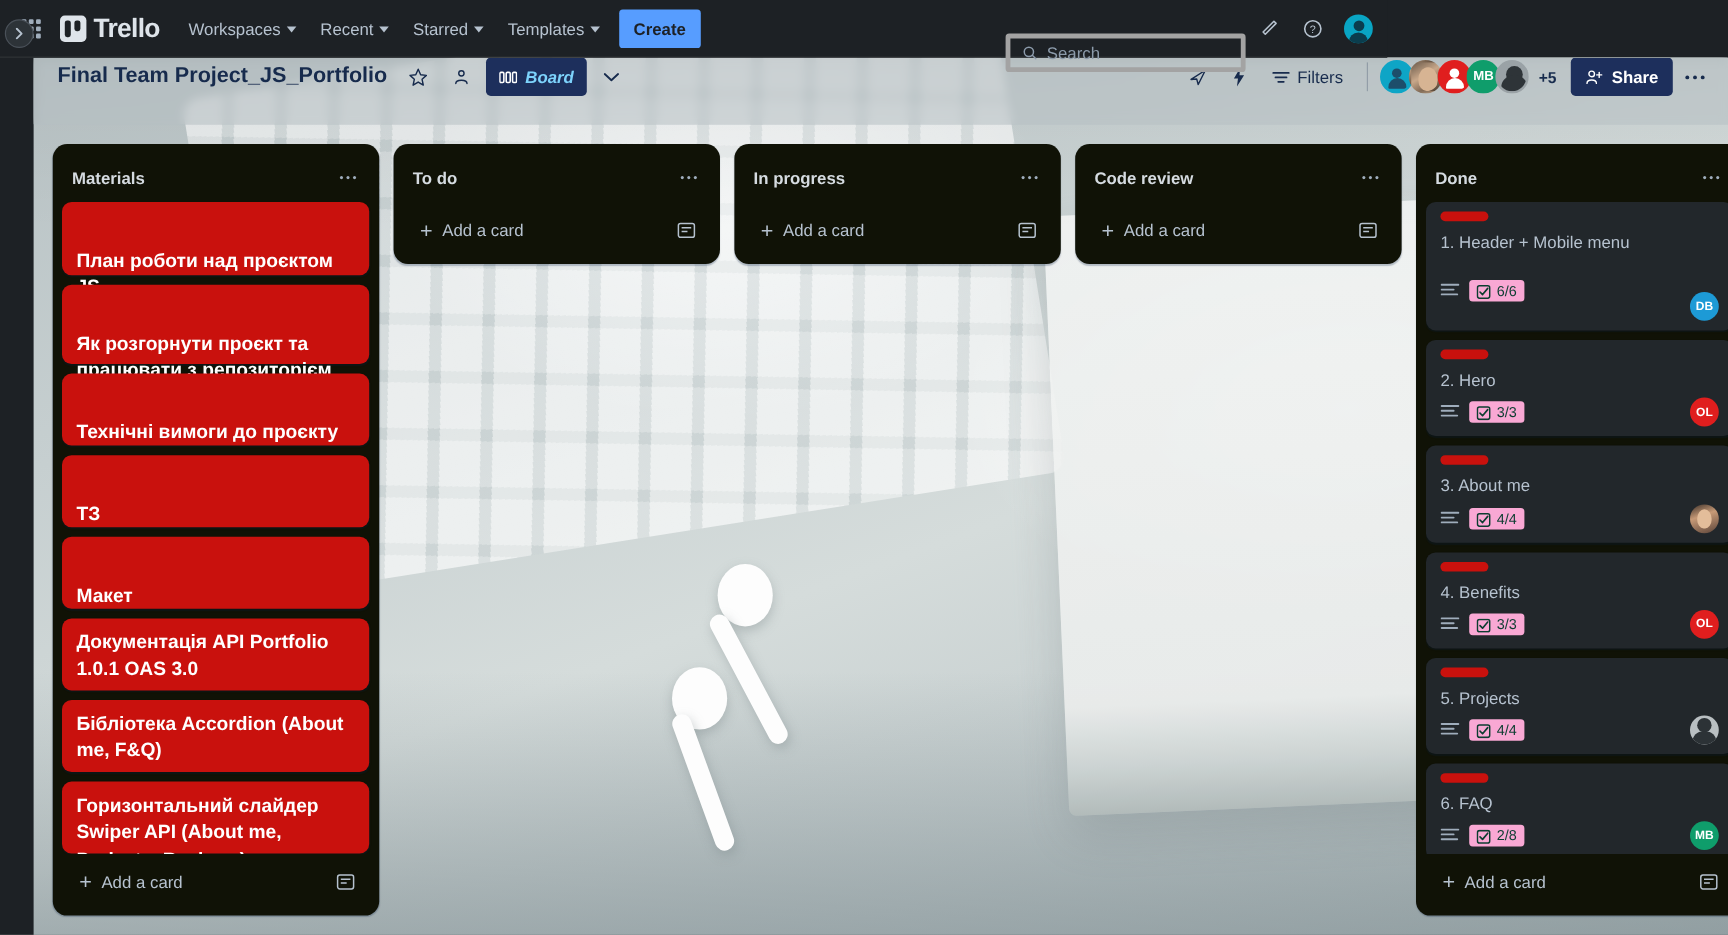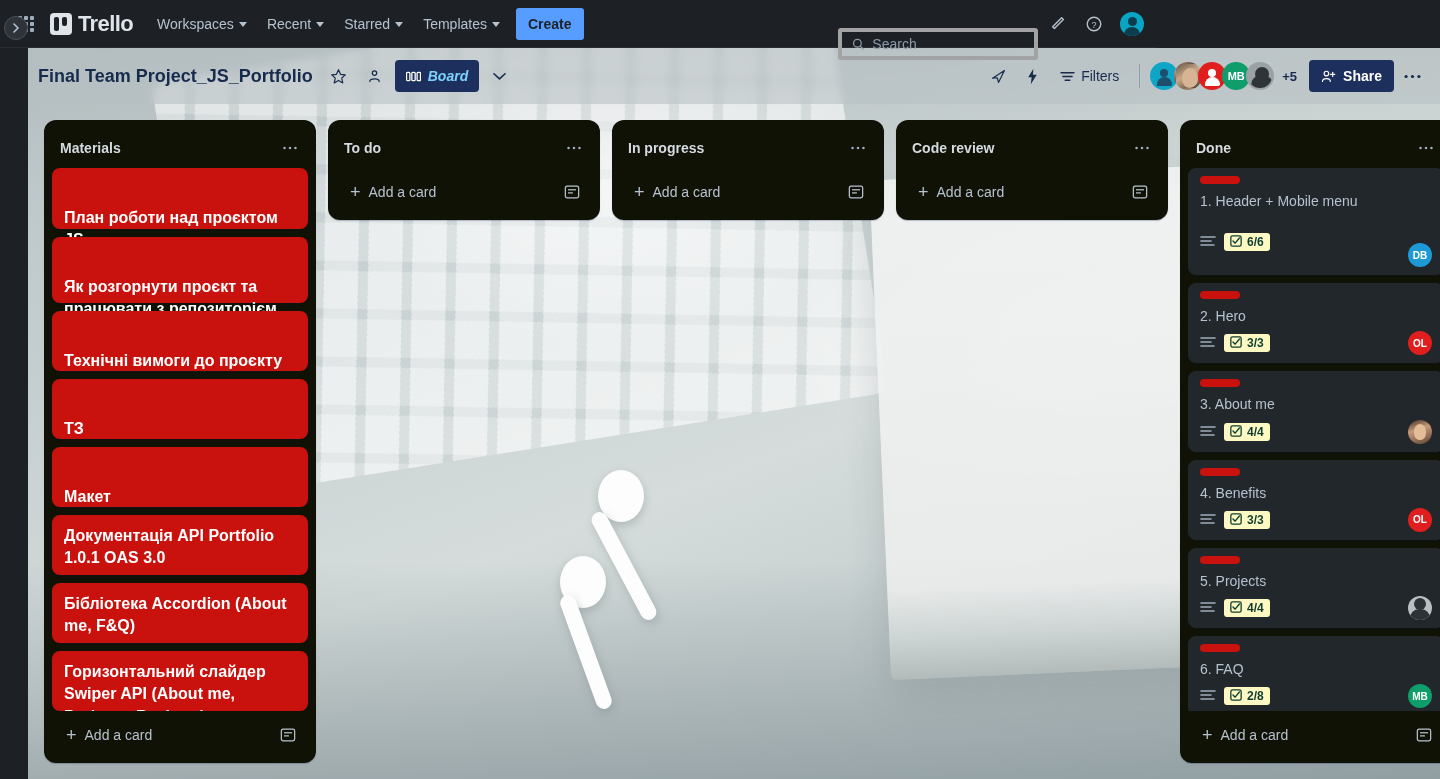--- a/index.html
+++ b/index.html
@@ -116,22 +116,22 @@
     content: ""; width: 9px; height: 9px; border-radius: 50%; background: #0b3d4d;
     position: absolute; margin-bottom: 10px;
   }
   .avatar-me::after {
     content: ""; width: 16px; height: 9px; border-radius: 8px 8px 0 0; background: #0b3d4d;
   }
 
   
   .board-header {
     position: absolute; left: 28px; top: 48px; right: 0; height: 56px;
-    display: flex; align-items: center; gap: 4px;
-    padding: 0 12px 0 4px;
+    display: flex; align-items: flex-start; gap: 4px;
+    padding: 0 12px 0 14px;
     background: rgba(182,192,195,.55);
     backdrop-filter: blur(4px);
     z-index: 30;
   }
   .board-title {
     font-size: 18px; font-weight: bold; color: #172b4d;
     padding: 4px 6px; border-radius: 4px; cursor: pointer;
     white-space: nowrap;
   }
   .hdr-icon {
@@ -263,24 +263,24 @@
     width: 40px; height: 8px; border-radius: 4px; background: #c9110d; margin-bottom: 8px;
   }
   .card-title {
     font-size: 14px; color: #b6c2cf; line-height: 1.3; margin-bottom: 6px;
   }
   .card-badges {
     display: flex; align-items: center; gap: 8px; min-height: 24px;
   }
   .badge-desc { color: #9fadbc; display: flex; align-items: center; }
   .badge-check {
-    display: flex; align-items: flex-start; gap: 5px;
-    background: #fef9c3; color: #0c3d30;
+    display: flex; align-items: flex-end; gap: 5px;
+    background: #f9a8d4; color: #0c3d30;
     border-radius: 3px; padding: 2px 6px;
-    font-size: 12px; font-weight: bold;
+    font-size: 12px; font-weight: normal;
   }
   .card-avatar {
     margin-left: auto; width: 24px; height: 24px; border-radius: 50%;
     font-size: 10px; font-weight: bold; color: #fff;
     display: flex; align-items: center; justify-content: center; overflow: hidden; position: relative;
   }
   .av-blue { background: #1d9ad6; margin-top: 27px; }
   .av-red { background: #e01e1e; }
   .av-green { background: #0f9d6b; }
   .av-girl { background: linear-gradient(160deg,#3b2f28,#c79a77 40%,#5b4338); }

